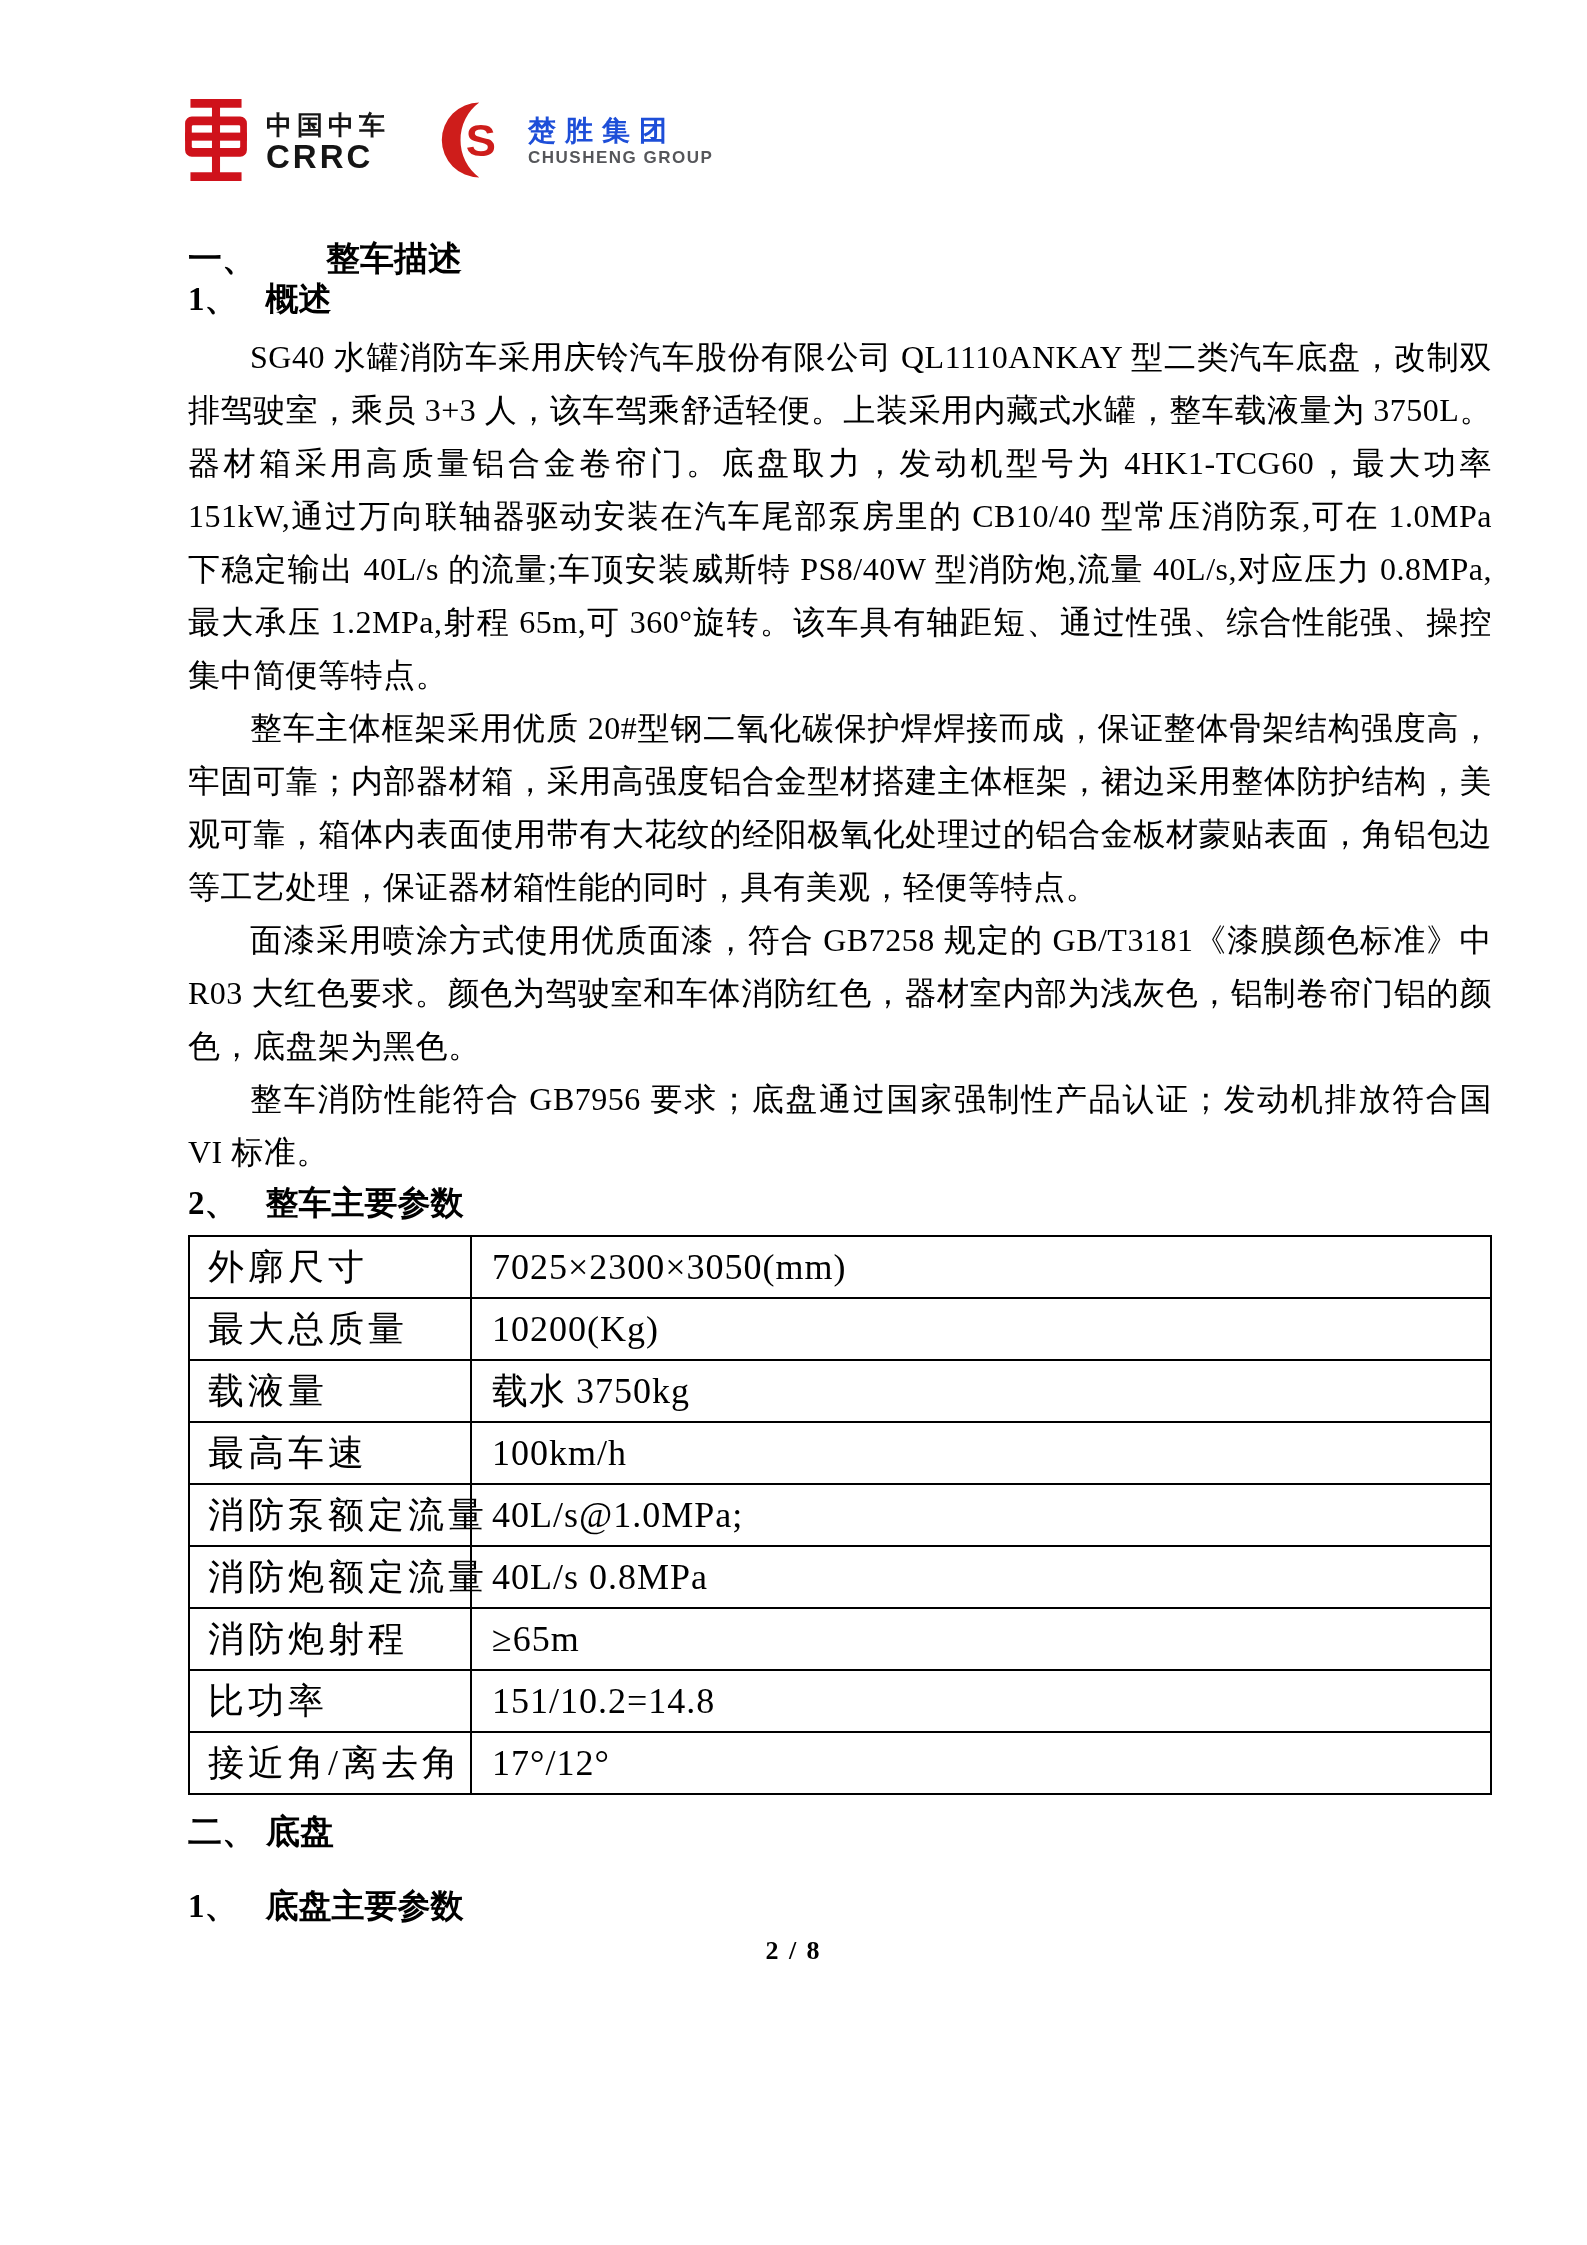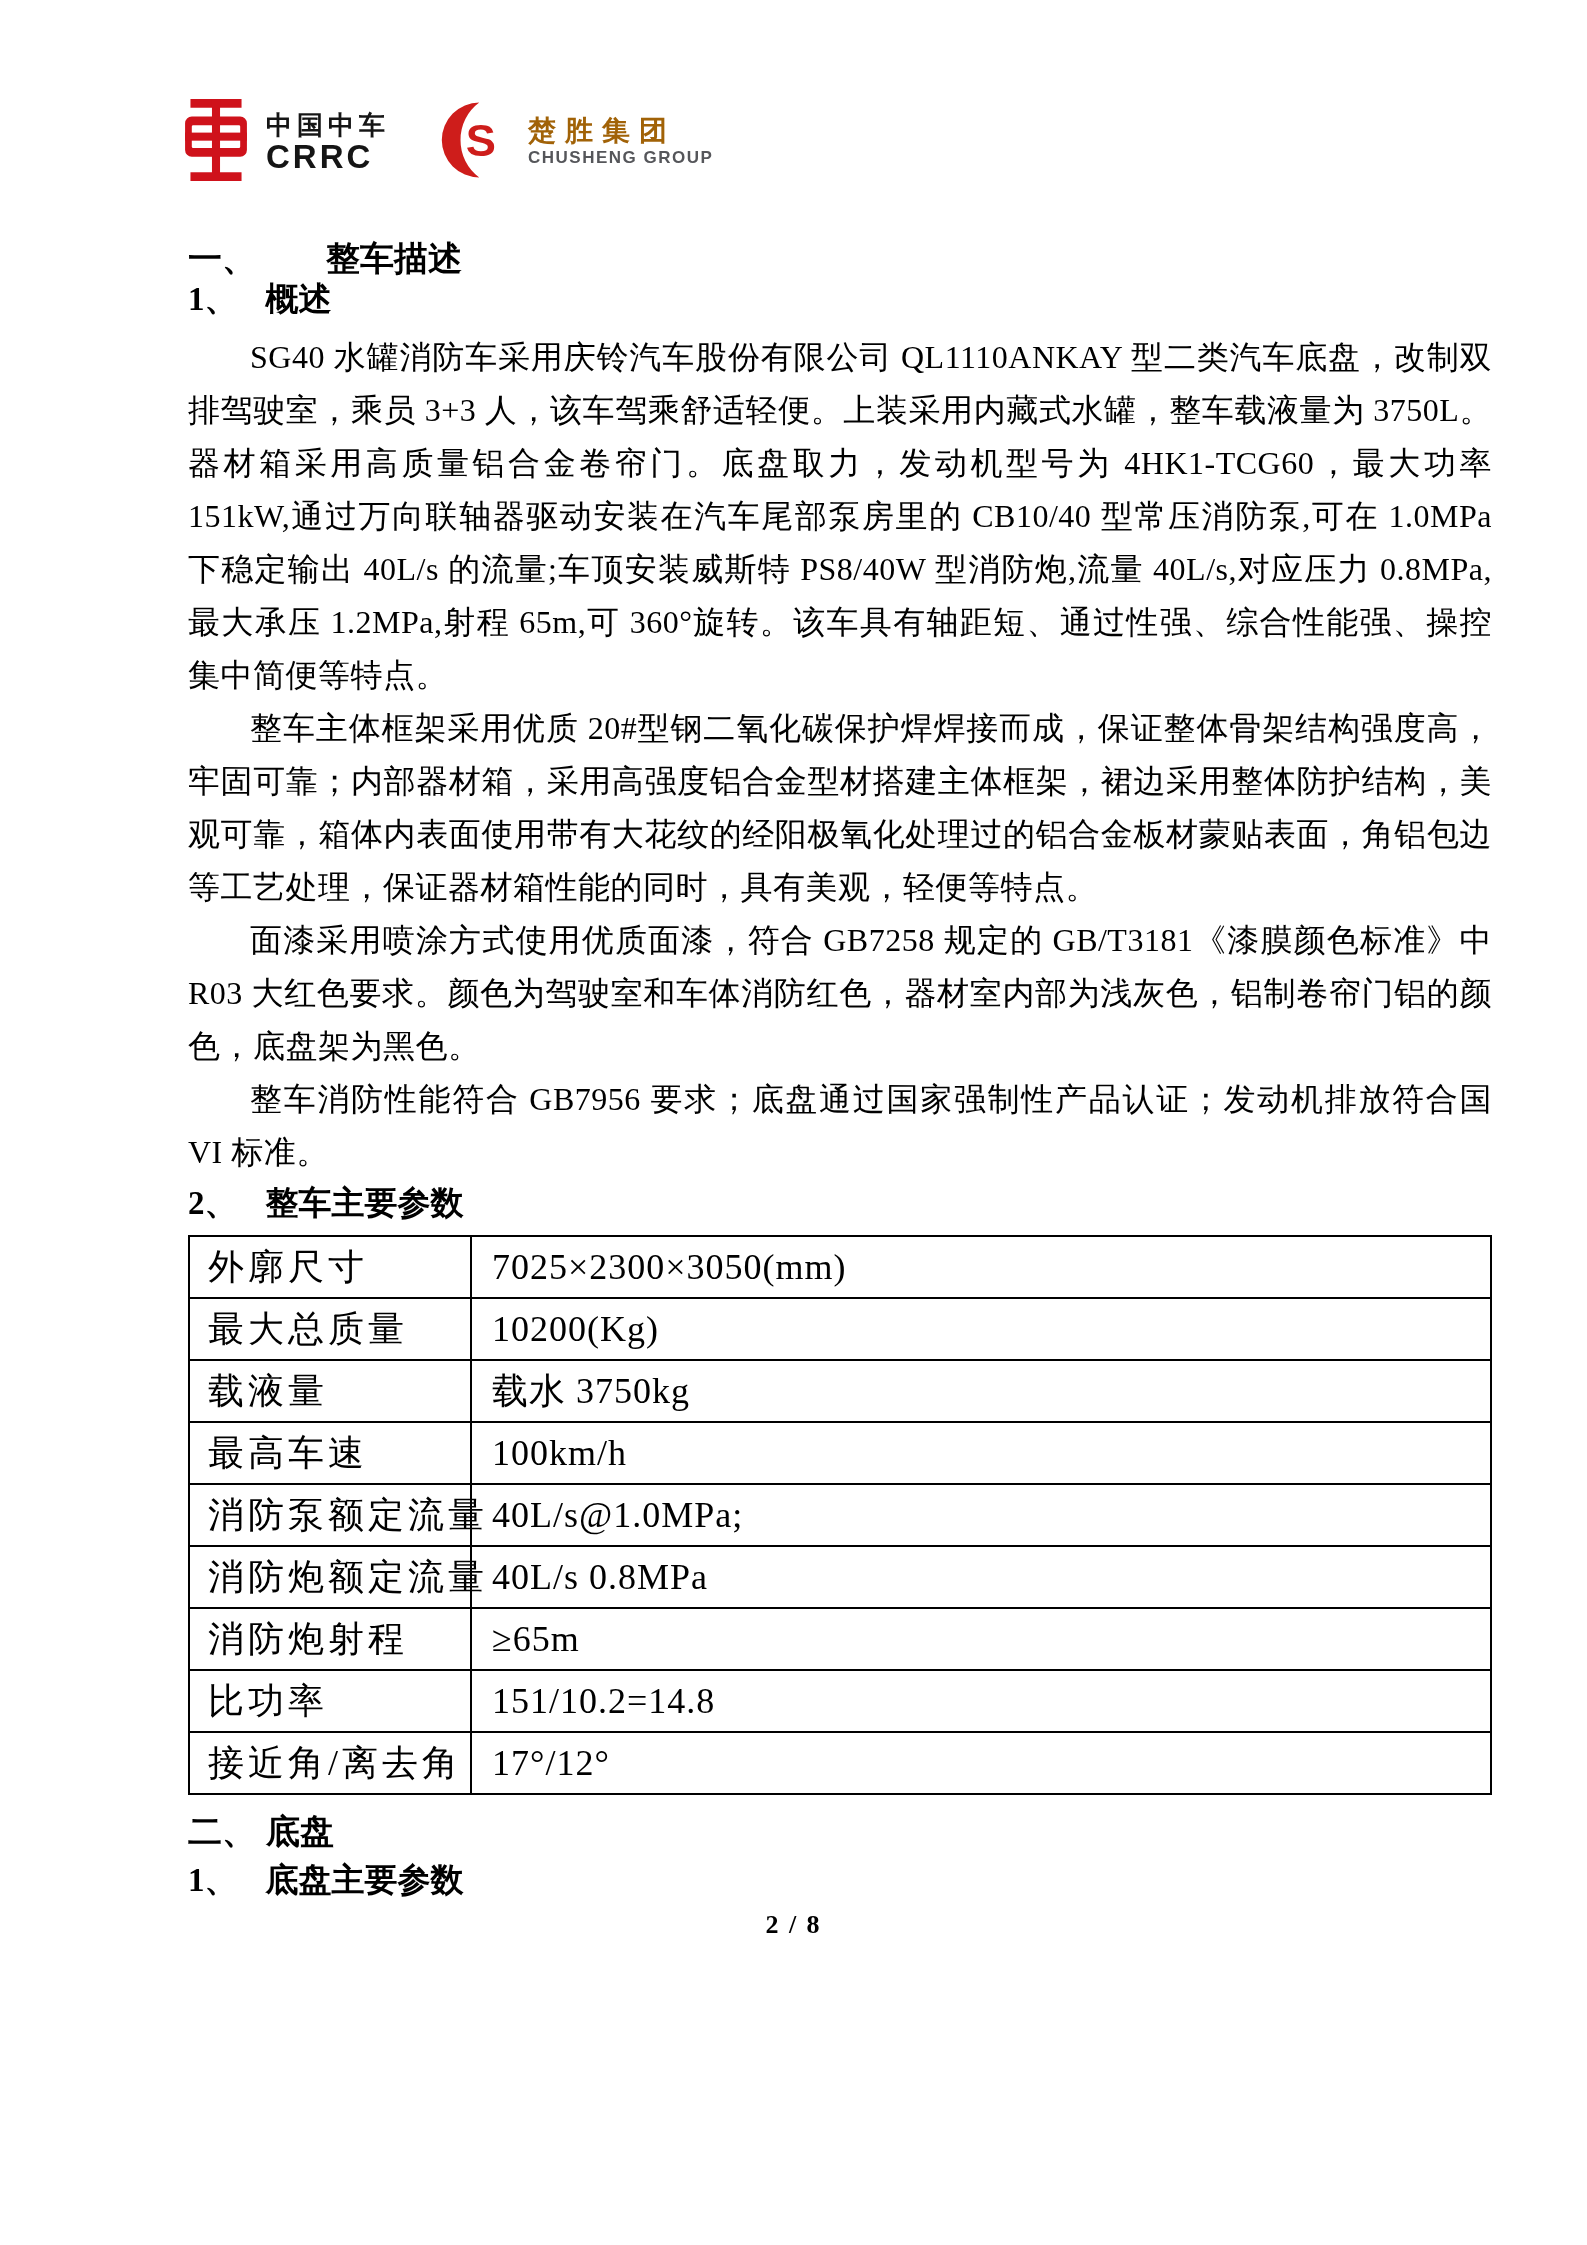--- a/index.html
+++ b/index.html
@@ -25,38 +25,38 @@
   .crrc-cn{
     font-family:"Liberation Sans","DejaVu Sans",sans-serif;
     font-weight:700;font-size:26px;letter-spacing:5px;color:#151515;line-height:30px;
   }
   .crrc-en{
     font-family:"Liberation Sans","DejaVu Sans",sans-serif;
     font-weight:800;font-size:33px;letter-spacing:3px;color:#151515;line-height:34px;
   }
   .cs-cn{
     font-family:"Liberation Sans","DejaVu Sans",sans-serif;
-    font-weight:700;font-size:28px;letter-spacing:9px;color:#a16207;line-height:32px;
+    font-weight:700;font-size:28px;letter-spacing:9px;color:#1d4ed8;line-height:32px;
   }
   .cs-en{
     font-family:"Liberation Sans","DejaVu Sans",sans-serif;
     font-weight:700;font-size:17px;letter-spacing:1.5px;color:#55565a;line-height:22px;
   }
 
   
   .h-sec,.h-sub{
     font-weight:700;color:#000;margin:0;
     font-size:33px;line-height:40px;
   }
   .h-sec{font-size:34px;}
   #h-sec1{margin-top:53px;}
   #h-overview{}
   #h-params{margin-top:4px;}
   #h-sec2{margin-top:17px;}
-  #h-chassis{margin-top:8px;}
+  #h-chassis{margin-top:34px;}
   .mk-wide{margin-right:70px;}
   .mk-mid{margin-right:28px;}
   .mk-sm{margin-right:10px;}
 
   
   .bodytext{margin-top:12px;}
   .bodytext p{
     margin:0;
     font-size:32px;
     line-height:53px;

